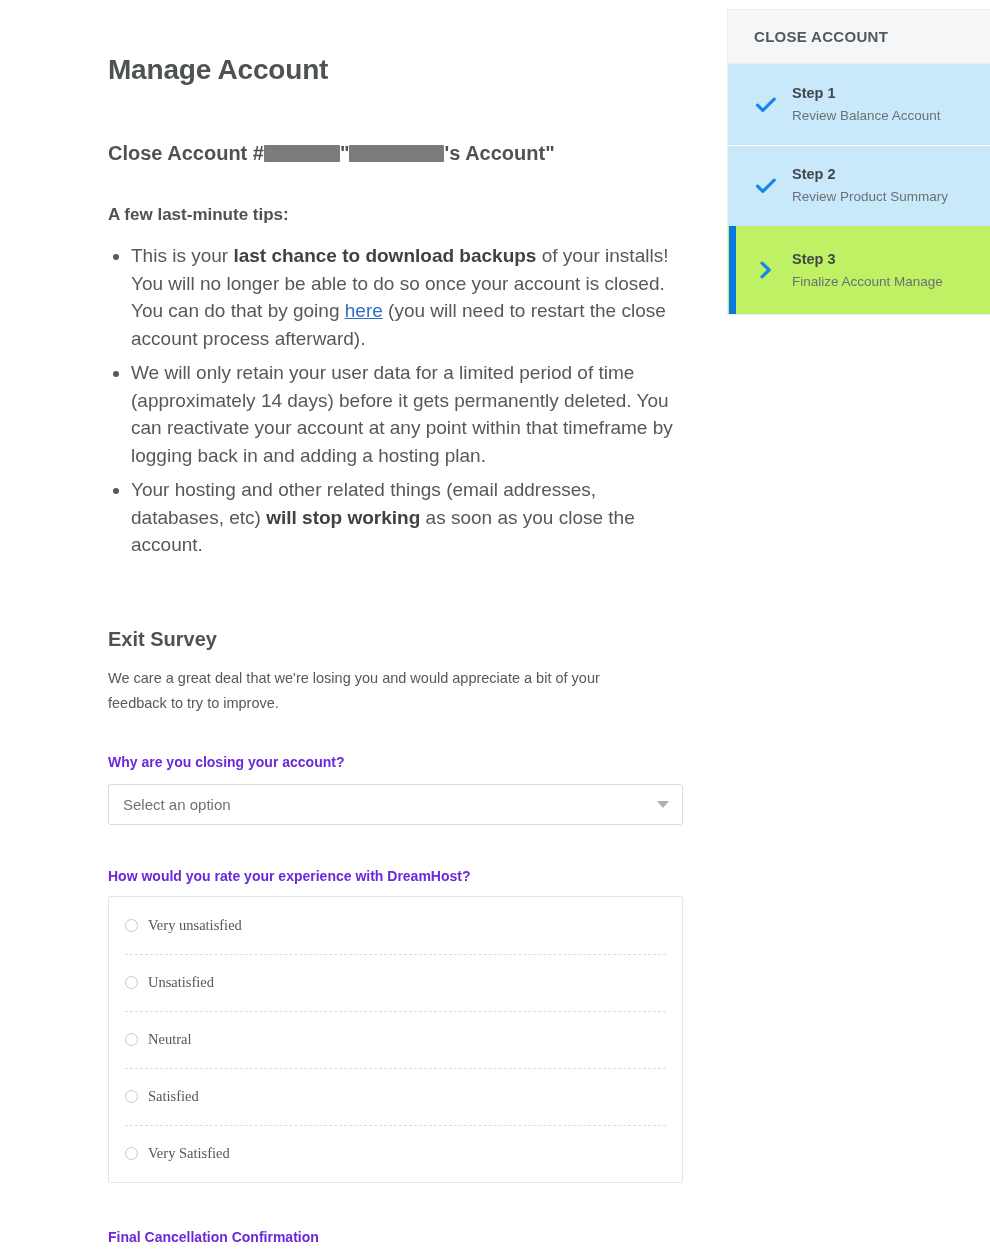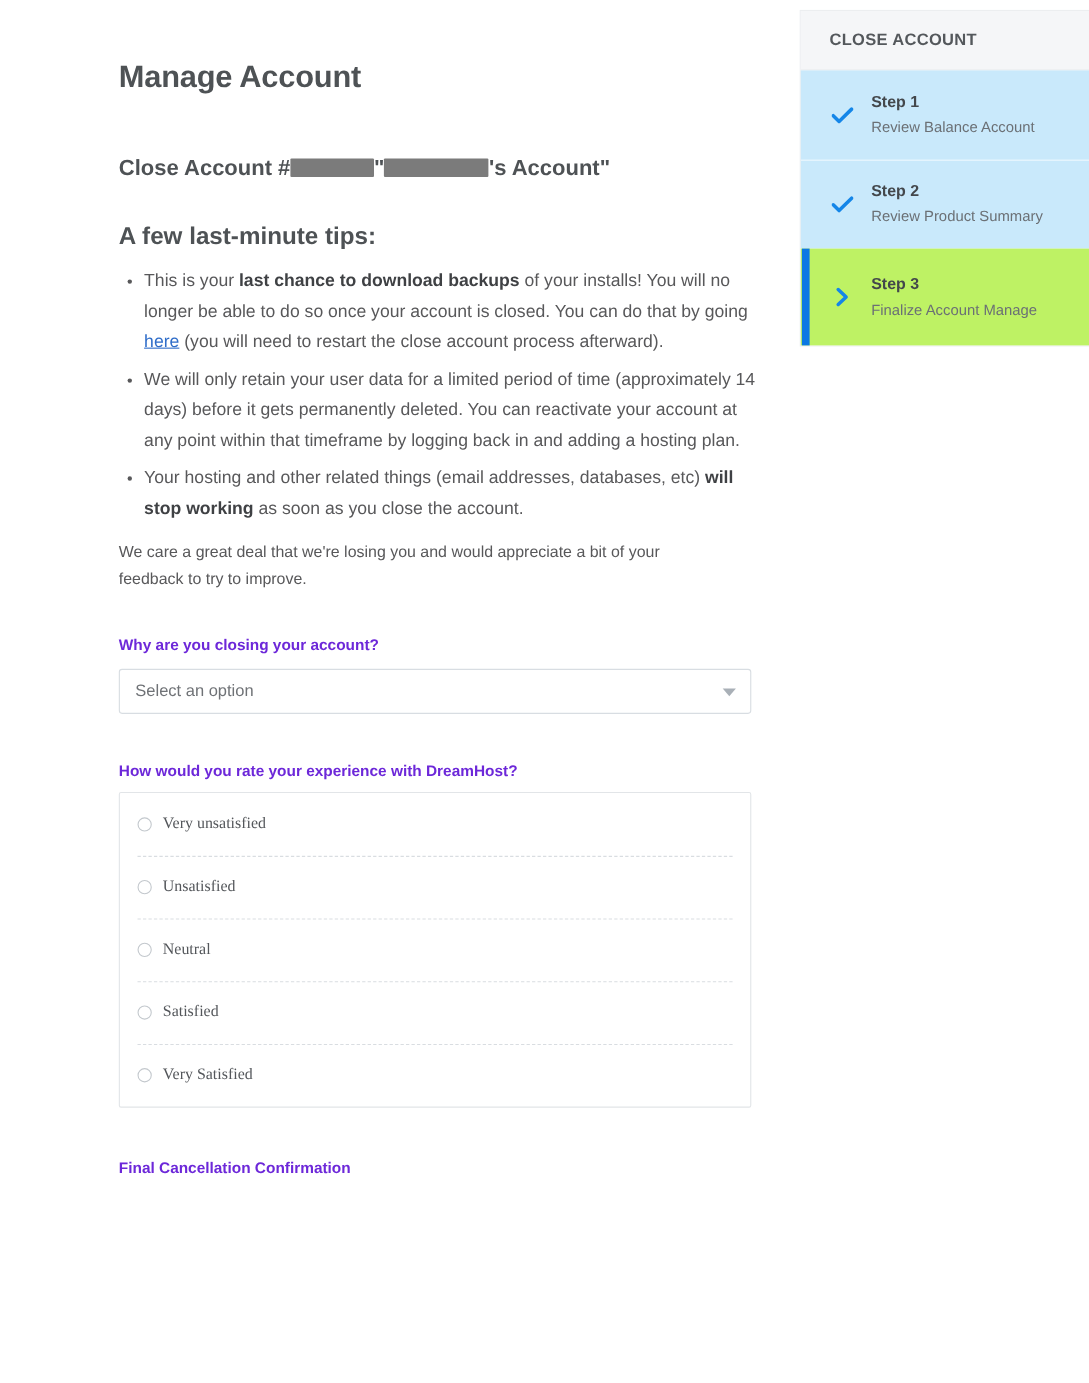--- a/index.html
+++ b/index.html
@@ -54,35 +54,35 @@
   .redact {
     display: inline-block;
     background: #7b7b7b;
     vertical-align: middle;
     border-radius: 1px;
   }
   .redact-1 { width: 76px; height: 17px; margin: 0 0 2px 0; }
   .redact-2 { width: 95px; height: 17px; margin: 0 0 2px 0; }
 
   .tips-title {
-    font-size: 22px;
+    font-size: 17px;
     font-weight: bold;
     color: #4e5255;
     margin: 0;
     padding-top: 38px;
     line-height: 22px;
   }
 
   ul.tips {
     margin: 16px 0 0 0;
     padding-left: 23px;
     list-style: disc;
   }
   ul.tips li {
-    font-size: 16px;
+    font-size: 19px;
     line-height: 27.5px;
     color: #58585a;
     margin-bottom: 7px;
   }
   ul.tips li::marker { color: #58585a; }
   ul.tips b { color: #3f4144; font-weight: bold; }
   a.inline-link {
     color: #2f6dc9;
     text-decoration: underline;
   }
@@ -280,20 +280,21 @@
     <h2 class="section-title h-close-account"><span>Close Account #</span><span class="redact redact-1"></span><span>"</span><span class="redact redact-2"></span><span>'s Account"</span></h2>
 
     <h3 class="tips-title">A few last-minute tips:</h3>
 
     <ul class="tips">
       <li><span>This is your </span><b>last chance to download backups</b><span> of your installs! You will no longer be able to do so once your account is closed. You can do that by going </span><a class="inline-link" href="#">here</a><span> (you will need to restart the close account process afterward).</span></li>
       <li><span>We will only retain your user data for a limited period of time (approximately 14 days) before it gets permanently deleted. You can reactivate your account at any point within that timeframe by logging back in and adding a hosting plan.</span></li>
       <li><span>Your hosting and other related things (email addresses, databases, etc) </span><b>will stop working</b><span> as soon as you close the account.</span></li>
     </ul>
 
+    <h3 class="section-title h-exit-survey">Exit Survey</h3>
 
     <p class="survey-intro">We care a great deal that we're losing you and would appreciate a bit of your feedback to try to improve.</p>
 
     <div class="field-label label-why">Why are you closing your account?</div>
 
     <div class="select-box">
       <span class="select-value">Select an option</span>
       <span class="select-arrow"></span>
     </div>
 

